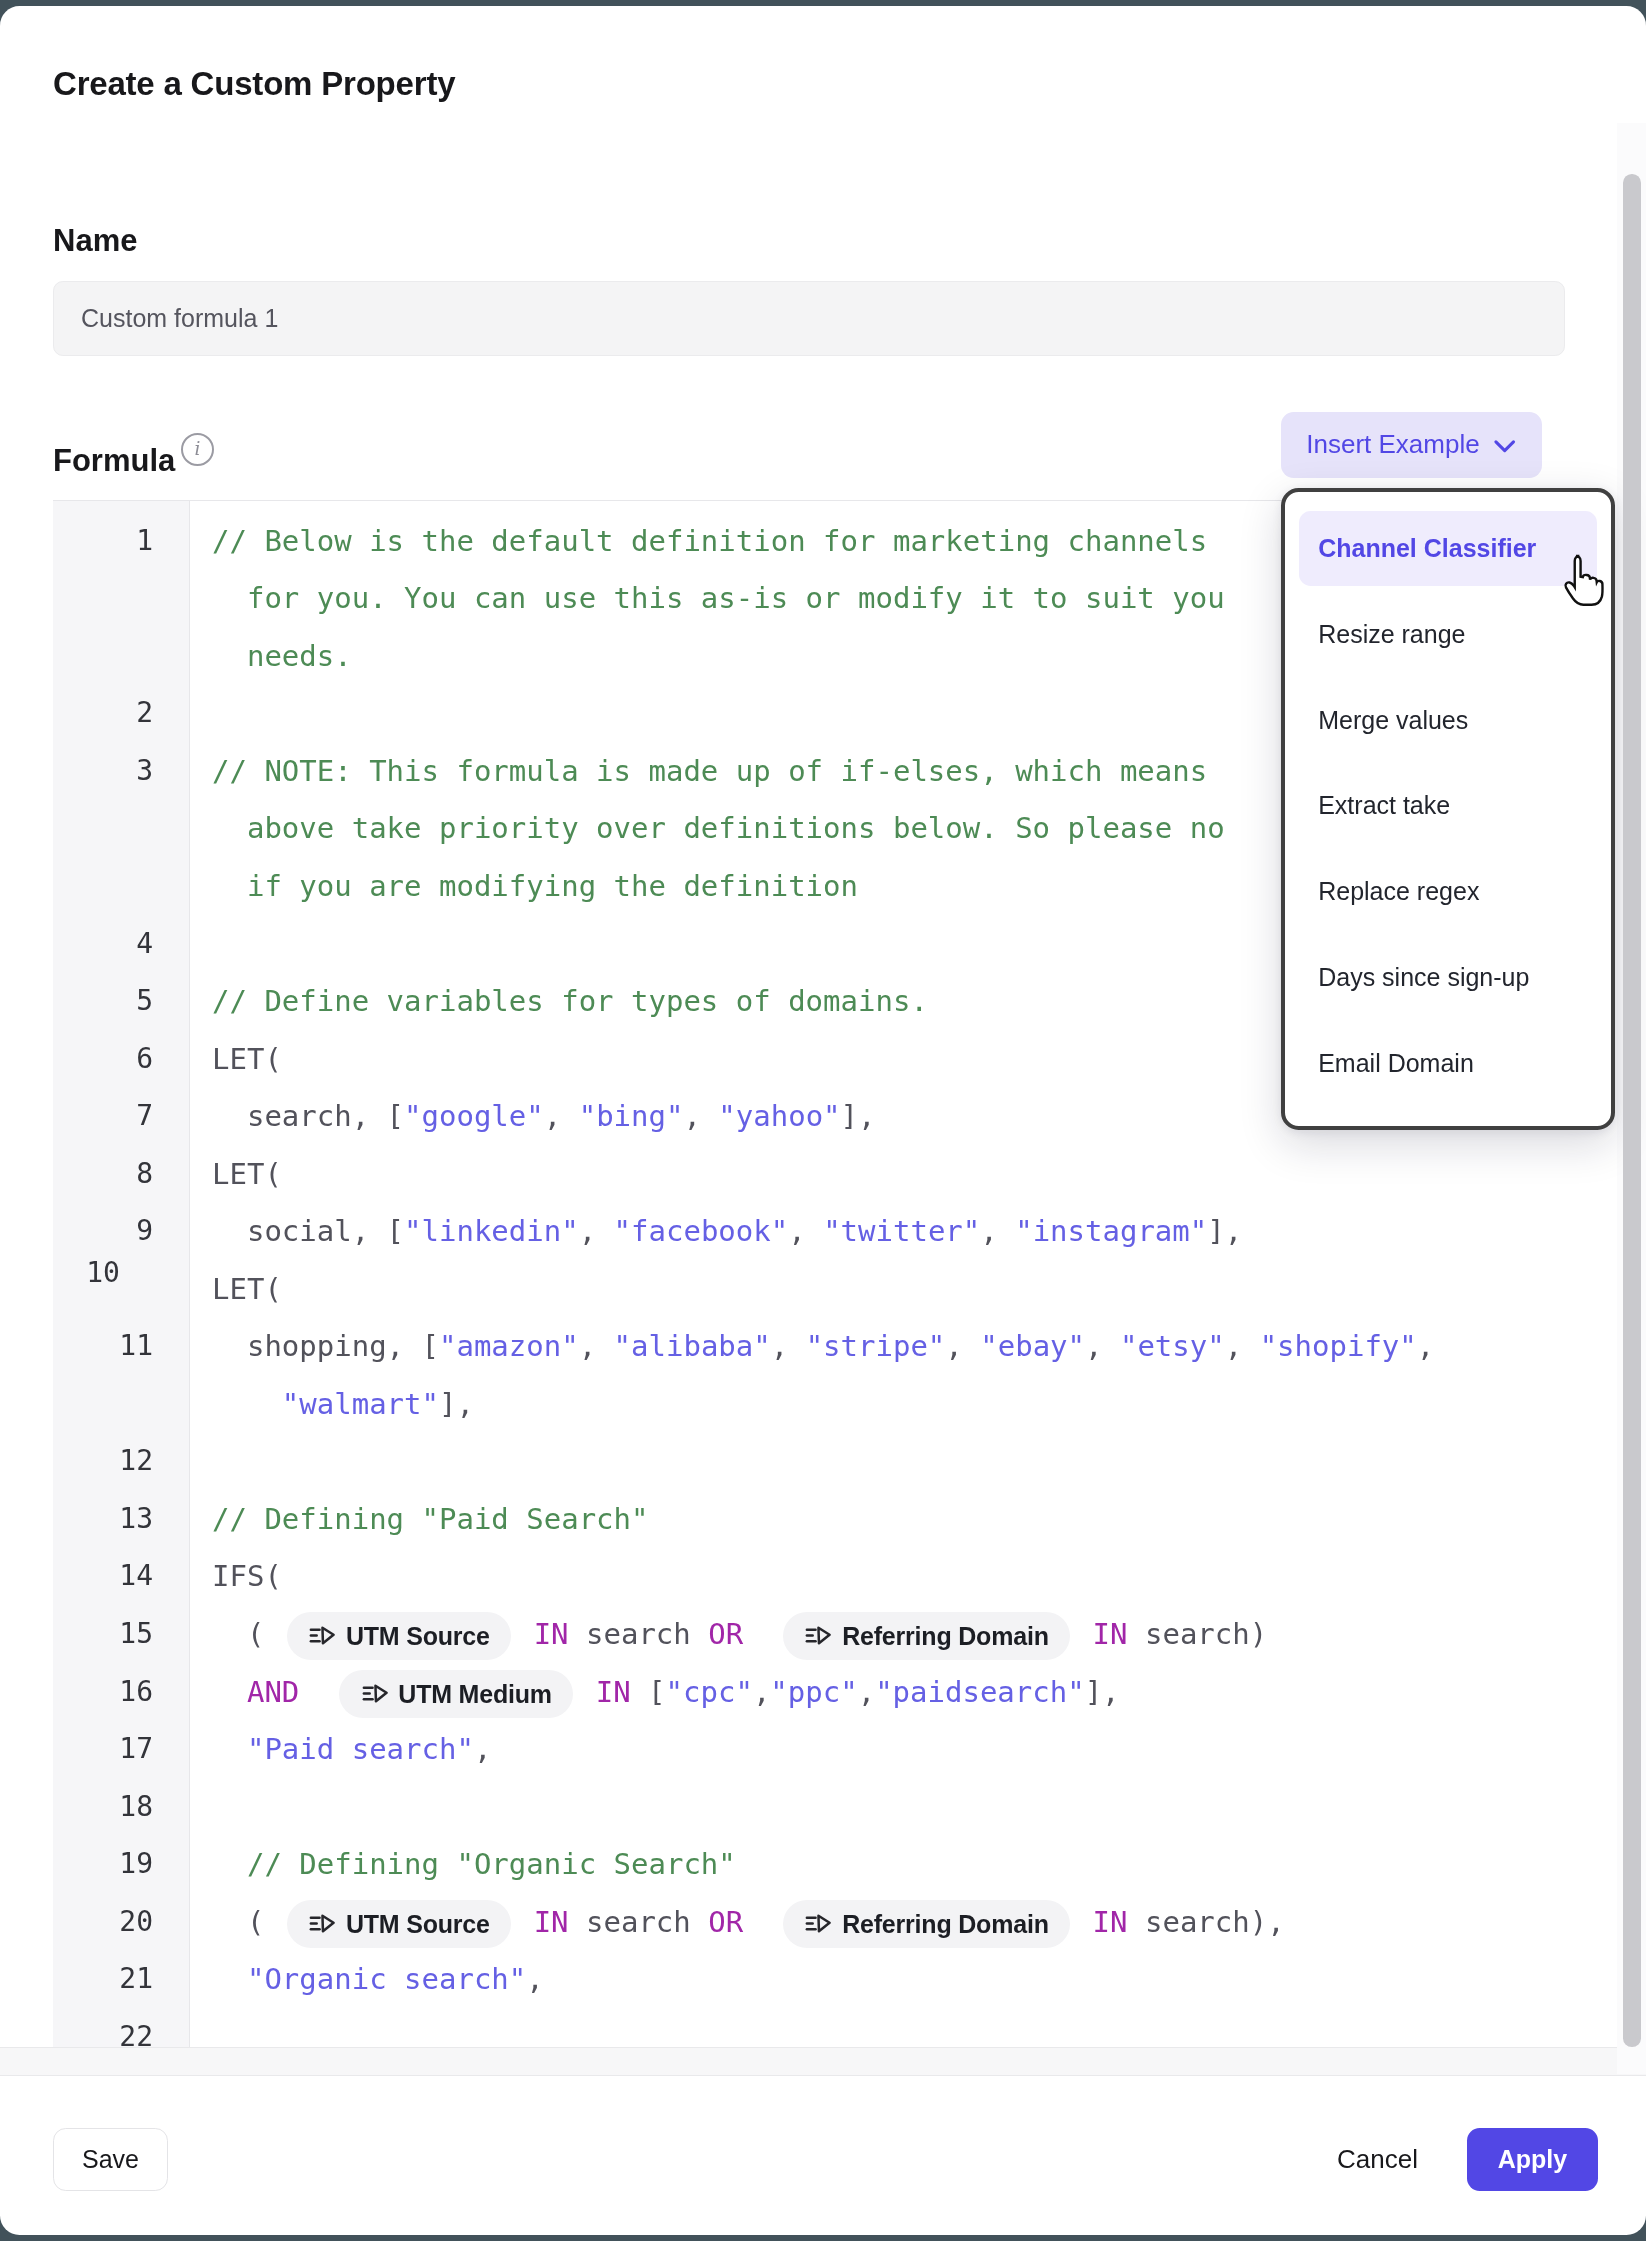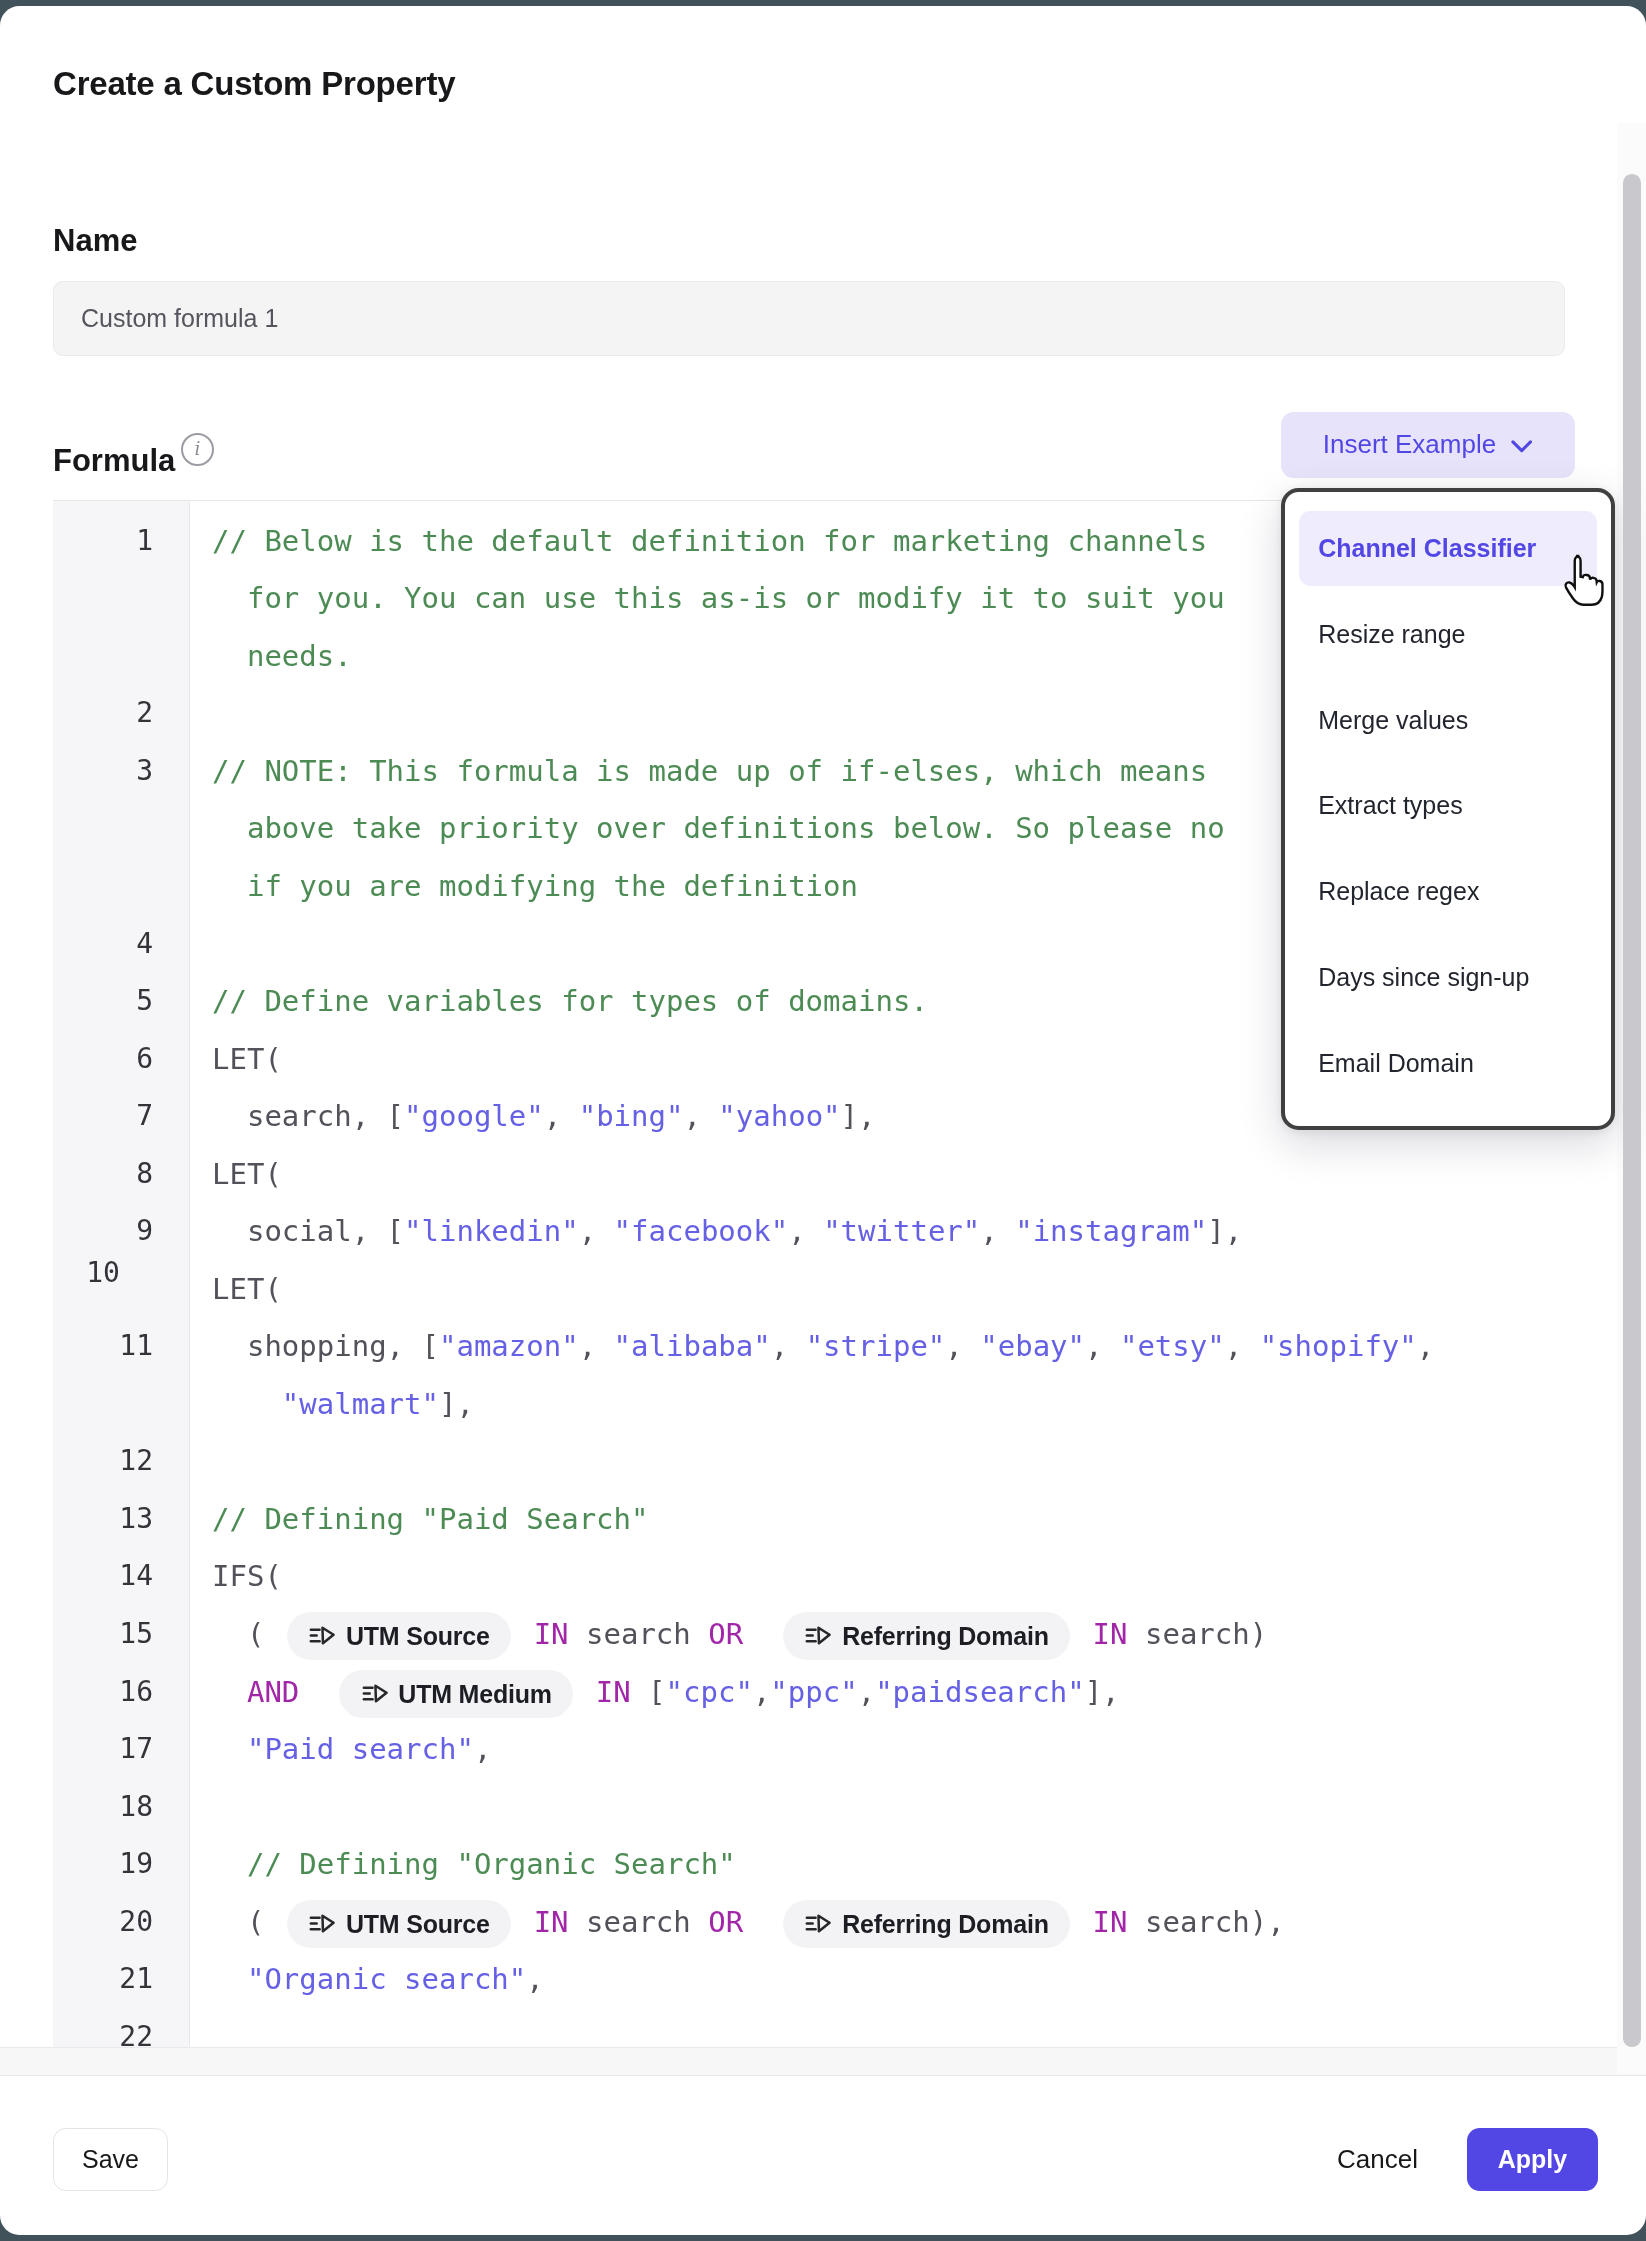--- a/index.html
+++ b/index.html
@@ -21,21 +21,21 @@
   #app{position:relative;width:1646px;height:2241px;overflow:hidden;}
   .modal{position:absolute;left:0;top:5.9px;width:1646px;height:2229px;background:#fff;border-radius:19.5px;overflow:hidden;}
 
   .title{position:absolute;left:53px;top:59px;font-size:33px;font-weight:700;color:var(--ink);letter-spacing:-0.2px;}
   .field-label{position:absolute;left:53px;font-size:31px;font-weight:700;color:var(--ink);}
   #name-label{top:217px;}
   #name-input{position:absolute;left:53px;top:275px;width:1512px;height:75px;box-sizing:border-box;background:#f4f4f5;border:1px solid #ebebed;border-radius:9.8px;padding:0 27px;font-size:25px;color:#55555e;font-family:"Liberation Sans",sans-serif;outline:none;}
   #formula-label{top:437px;}
   .info-icon{position:absolute;left:181px;top:427px;width:29px;height:29px;border:2.4px solid #9b9ba3;border-radius:50%;color:#8d8d96;font-size:18.5px;line-height:27px;text-align:center;font-family:"DejaVu Serif",serif;font-style:italic;}
 
-  .insert-btn{position:absolute;left:1281px;top:406px;width:294px;height:66px;background:var(--lavender);border:none;border-radius:12.7px;color:var(--accent);font-size:26px;font-weight:500;font-family:"Liberation Sans",sans-serif;display:flex;align-items:center;justify-content:center;gap:13.7px;cursor:pointer;}
+  .insert-btn{position:absolute;left:1281px;top:406px;width:261px;height:66px;background:var(--lavender);border:none;border-radius:12.7px;color:var(--accent);font-size:26px;font-weight:500;font-family:"Liberation Sans",sans-serif;display:flex;align-items:center;justify-content:center;gap:13.7px;cursor:pointer;}
   .insert-btn svg{margin-top:2.9px;}
 
   
   .editor{position:absolute;left:53px;top:494px;width:1541px;height:1547px;background:#fff;border-top:1px solid var(--hairline);overflow:hidden;}
   .gutter{position:absolute;left:0;top:0;width:136px;height:100%;background:var(--gutter-bg);border-right:1px solid var(--hairline);}
   .lnum{position:absolute;left:0;width:100px;height:58px;line-height:58px;text-align:right;font-family:"DejaVu Sans Mono","Liberation Mono",monospace;font-size:28px;color:#33343a;}
   .crow{position:absolute;left:159px;height:58px;line-height:58px;white-space:pre;font-family:"DejaVu Sans Mono","Liberation Mono",monospace;font-size:29px;color:var(--code);}
   .seg-comment{color:var(--comment);}
   .seg-code{color:var(--code);}
   .seg-string{color:var(--string);}
@@ -165,21 +165,21 @@
     </div>
 
     <div class="hband"></div>
     <div class="vtrack"></div>
     <div class="vthumb"></div>
 
     <div class="menu" id="menu">
         <div class="menu-item hl">Channel Classifier</div>
         <div class="menu-item">Resize range</div>
         <div class="menu-item">Merge values</div>
-        <div class="menu-item">Extract types</div>
+        <div class="menu-item">Extract take</div>
         <div class="menu-item">Replace regex</div>
         <div class="menu-item">Days since sign-up</div>
         <div class="menu-item">Email Domain</div>
       </div>
 
     <svg class="cursor" width="55" height="59" viewBox="0 0 32 34">
       <path d="M11.6 2.2 c1.6 0 2.7 1.2 2.7 2.8 l0 9.2 1.3 0.2 c0.3 -1.8 4 -1.6 4.1 0.4 l0.1 1.1 c0.5 -1.6 3.6 -1.3 3.8 0.6 l0.1 0.9 c0.6 -1.3 3.2 -0.9 3.3 1.0 c0.1 2.6 0.2 5.3 -0.3 7.4 c-0.7 2.6 -2.4 4.7 -6.0 4.7 l-4.8 0 c-2.8 0 -4.5 -1.5 -6.0 -3.6 c-1.2 -1.7 -3.0 -4.4 -4.1 -6.5 c-0.9 -1.6 0.4 -3.2 2.1 -2.8 c1.2 0.3 2.0 1.3 2.7 2.2 l0.3 0.5 0 -15.3 c0 -1.6 1.1 -2.8 2.7 -2.8 z" fill="#ffffff" stroke="#111111" stroke-width="1.4"></path>
     </svg>
 
     <button class="save-btn">Save</button>

